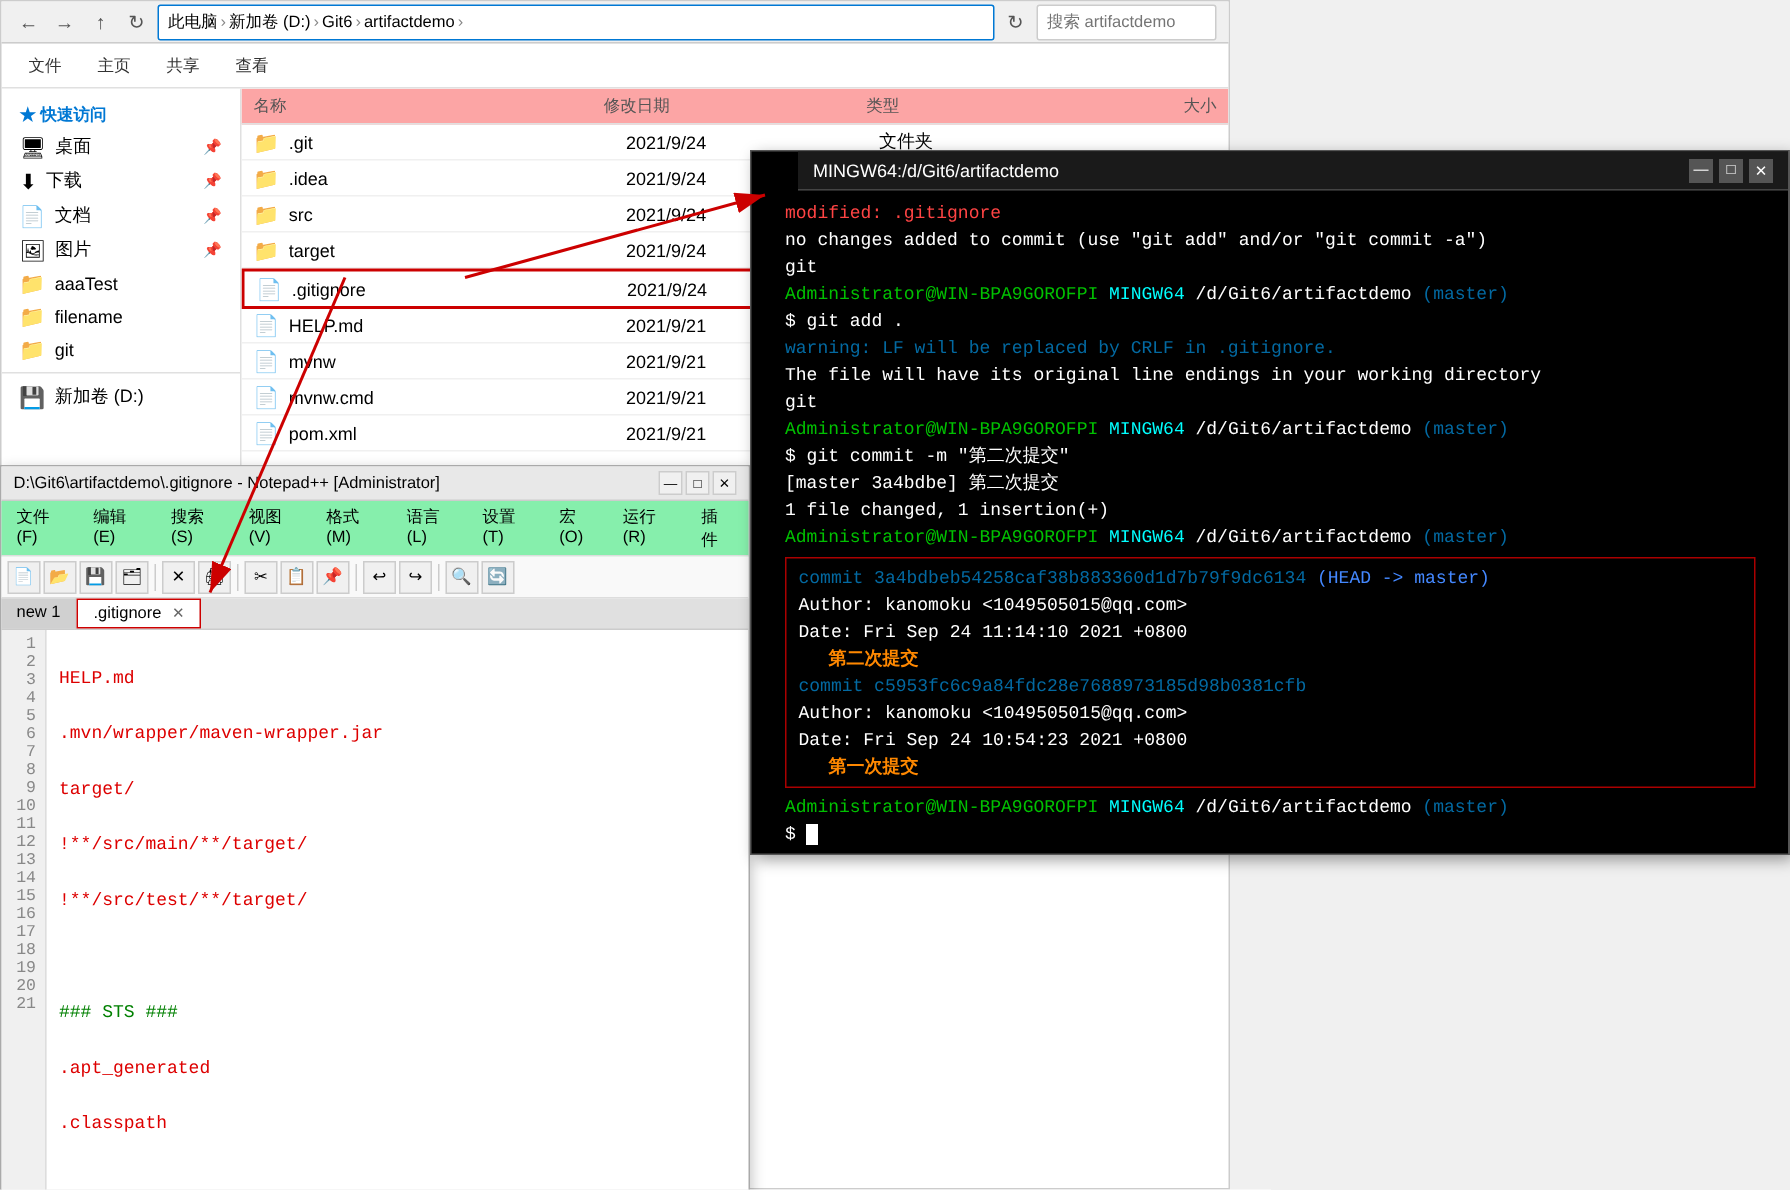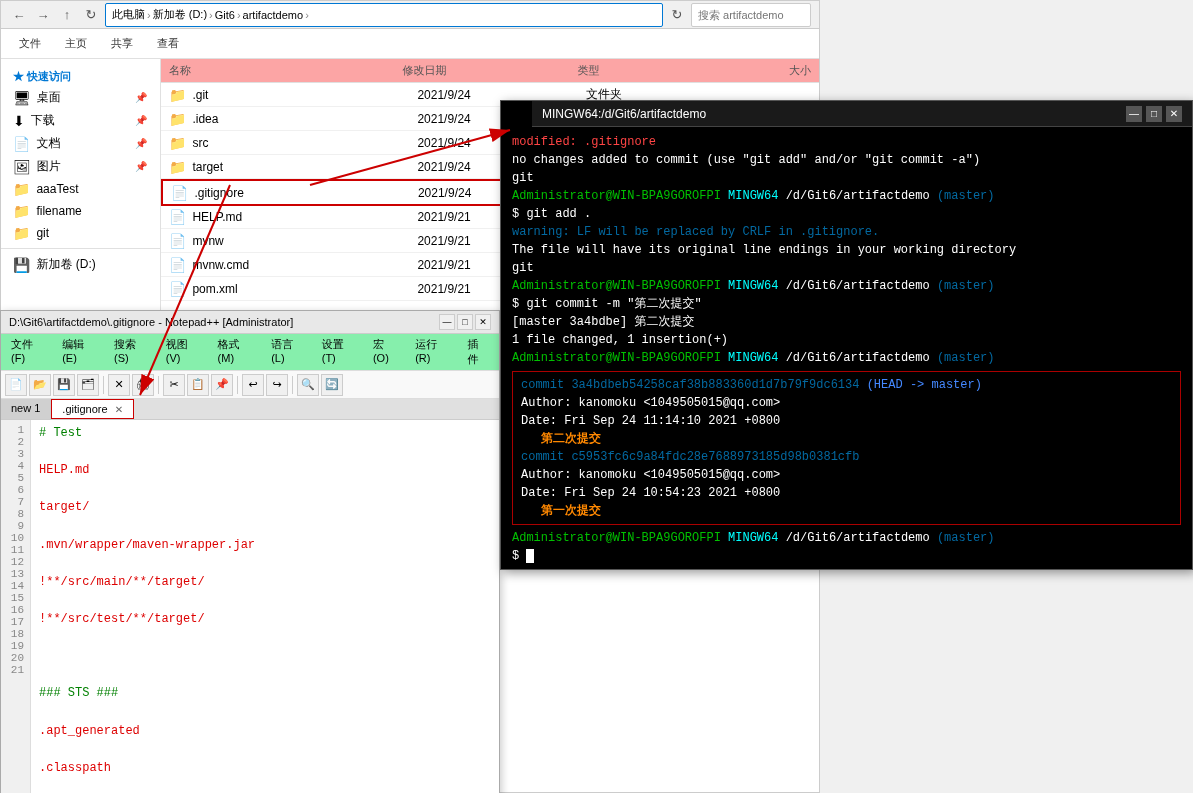--- a/index.html
+++ b/index.html
@@ -243,21 +243,21 @@
       font-size: 12px;
       display: flex;
       align-items: center;
       justify-content: space-between;
       border-bottom: 1px solid #444;
       min-height: 26px;
       margin-left: 31px;
     }
     .term-content {
       flex: 1;
-      padding: 6px 11px;
+      padding: 6px 22px;
       overflow-y: auto;
       font-family: 'Courier New', monospace;
       font-size: 12px;
       line-height: 1.5;
       color: #fff;
       border-radius: 12px;
     }
     .t-white { color: #fff; }
     .t-green { color: #00c000; }
     .t-yellow { color: #0369a1; }
@@ -514,24 +514,24 @@
       <div>13</div>
         <div>14</div>
         <div>15</div>
         <div>16</div>
       <div>17</div>
         <div>18</div>
         <div>19</div>
         <div>20</div>
       <div>21</div>
     </div>
-    <div class="npp-code"><span class="line code-comment"># Test</span>
+    <div class="npp-code">
 <span class="line code-red">HELP.md</span>
+<span class="line code-red">.mvn/wrapper/maven-wrapper.jar</span>
 <span class="line code-red">target/</span>
-<span class="line code-red">.mvn/wrapper/maven-wrapper.jar</span>
 <span class="line code-red">!**/src/main/**/target/</span>
 <span class="line code-red">!**/src/test/**/target/</span>
 <span class="line"> </span>
 <span class="line code-comment">### STS ###</span>
 <span class="line code-red">.apt_generated</span>
 <span class="line code-red">.classpath</span>
 
 
 
 

